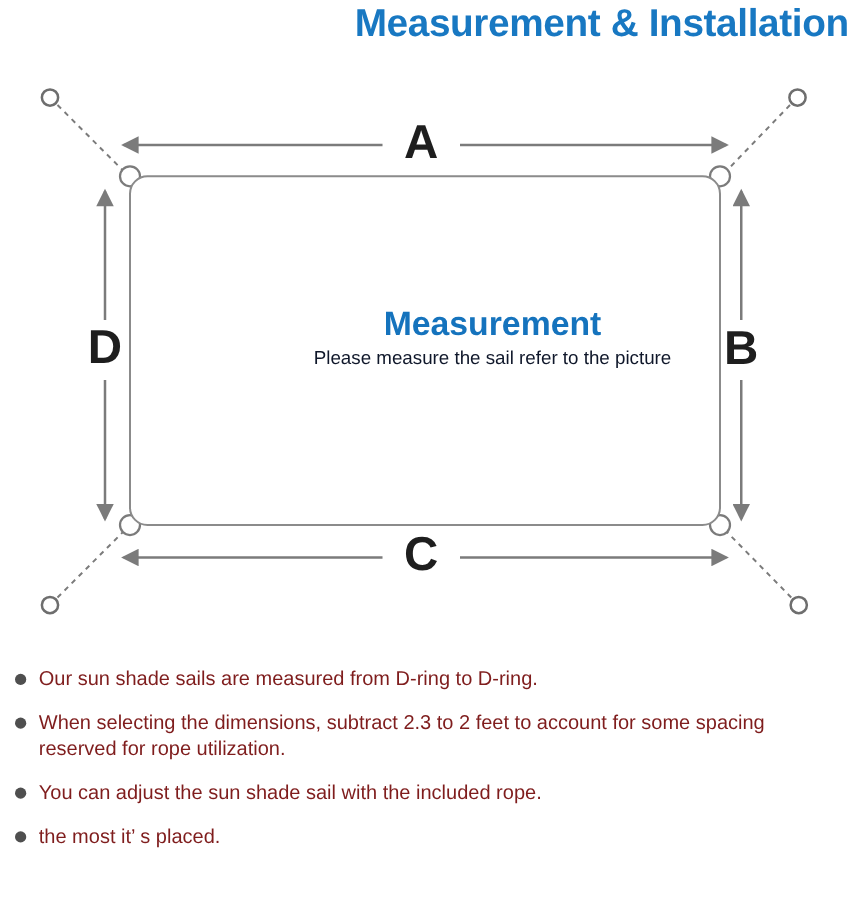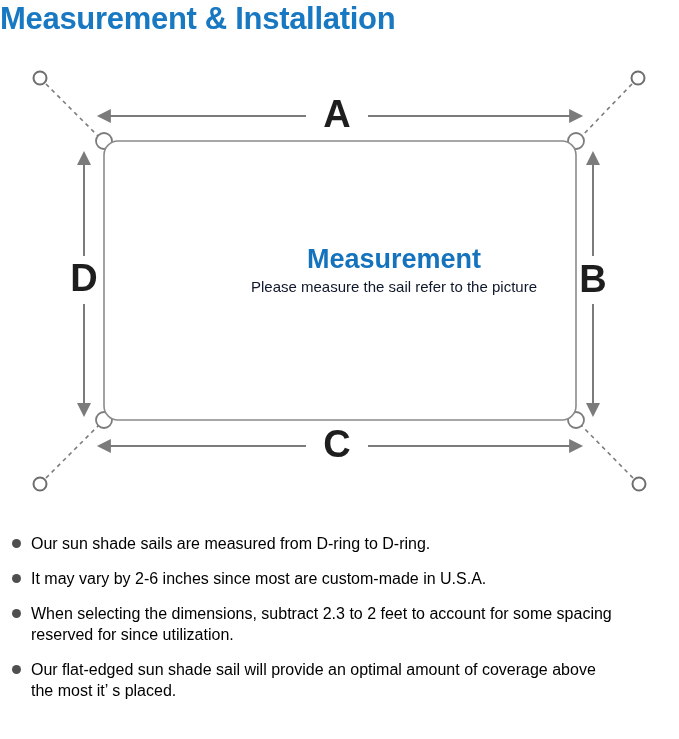--- a/index.html
+++ b/index.html
@@ -6,21 +6,21 @@
   html, body { background: #ffffff; }
   body {
     width: 679px; height: 739px;
     position: relative;
     overflow: hidden;
     font-family: "Liberation Sans", sans-serif;
   }
   .page-title {
     position: absolute;
     top: 1px; left: 0; right: 0;
-    text-align: left;
+    text-align: right;
     font-size: 31px;
     font-weight: 700;
     letter-spacing: -0.3px;
     color: #1878c2;
     line-height: 36px;
   }
   .diagram-svg {
     position: absolute;
     top: 0; left: 0;
     width: 679px; height: 525px;
@@ -51,21 +51,21 @@
     line-height: 19px;
   }
   .notes-list {
     position: absolute;
     top: 533px; left: 0; right: 0;
     list-style: none;
     padding: 0 6px 0 31px;
   }
   .notes-list li {
     position: relative;
-    color: #000000;
+    color: #7f1d1d;
     font-size: 16px;
     line-height: 21px;
     margin-bottom: 14px;
   }
   .notes-list li::before {
     content: "";
     position: absolute;
     left: -19px; top: 6px;
     width: 9px; height: 9px;
     border-radius: 50%;
@@ -123,23 +123,22 @@
 <div class="sail-center-text">
   <div class="sail-heading">Measurement</div>
   <div class="sail-subheading">Please measure the sail refer to the picture</div>
 </div>
 
 <ul class="notes-list">
   <li>
     <span class="note-line">Our sun shade sails are measured from D-ring to D-ring.</span>
   </li>
   <li>
-    <span class="note-line">It may vary by 2-6 inches since most are custom-made in U.S.A.</span>
+    <span class="note-line">When selecting the dimensions, subtract 2.3 to 2 feet to account for some spacing</span>
+    <span class="note-line">reserved for rope utilization.</span>
   </li>
   <li>
-    <span class="note-line">When selecting the dimensions, subtract 2.3 to 2 feet to account for some spacing</span>
-    <span class="note-line">reserved for since utilization.</span>
+    <span class="note-line">You can adjust the sun shade sail with the included rope.</span>
   </li>
   <li>
-    <span class="note-line">Our flat-edged sun shade sail will provide an optimal amount of coverage above</span>
     <span class="note-line">the most it’ s placed.</span>
   </li>
 </ul>
 
 </body></html>

